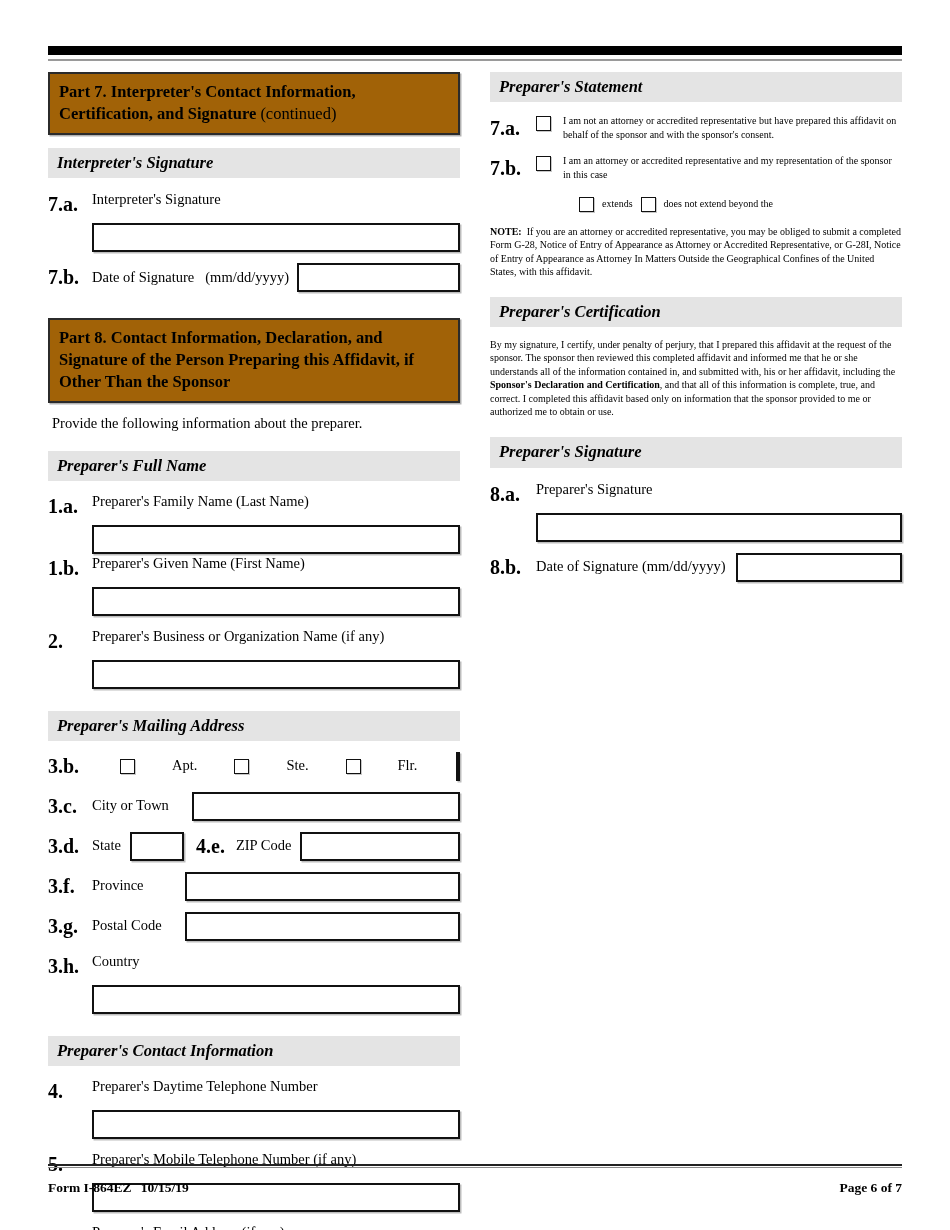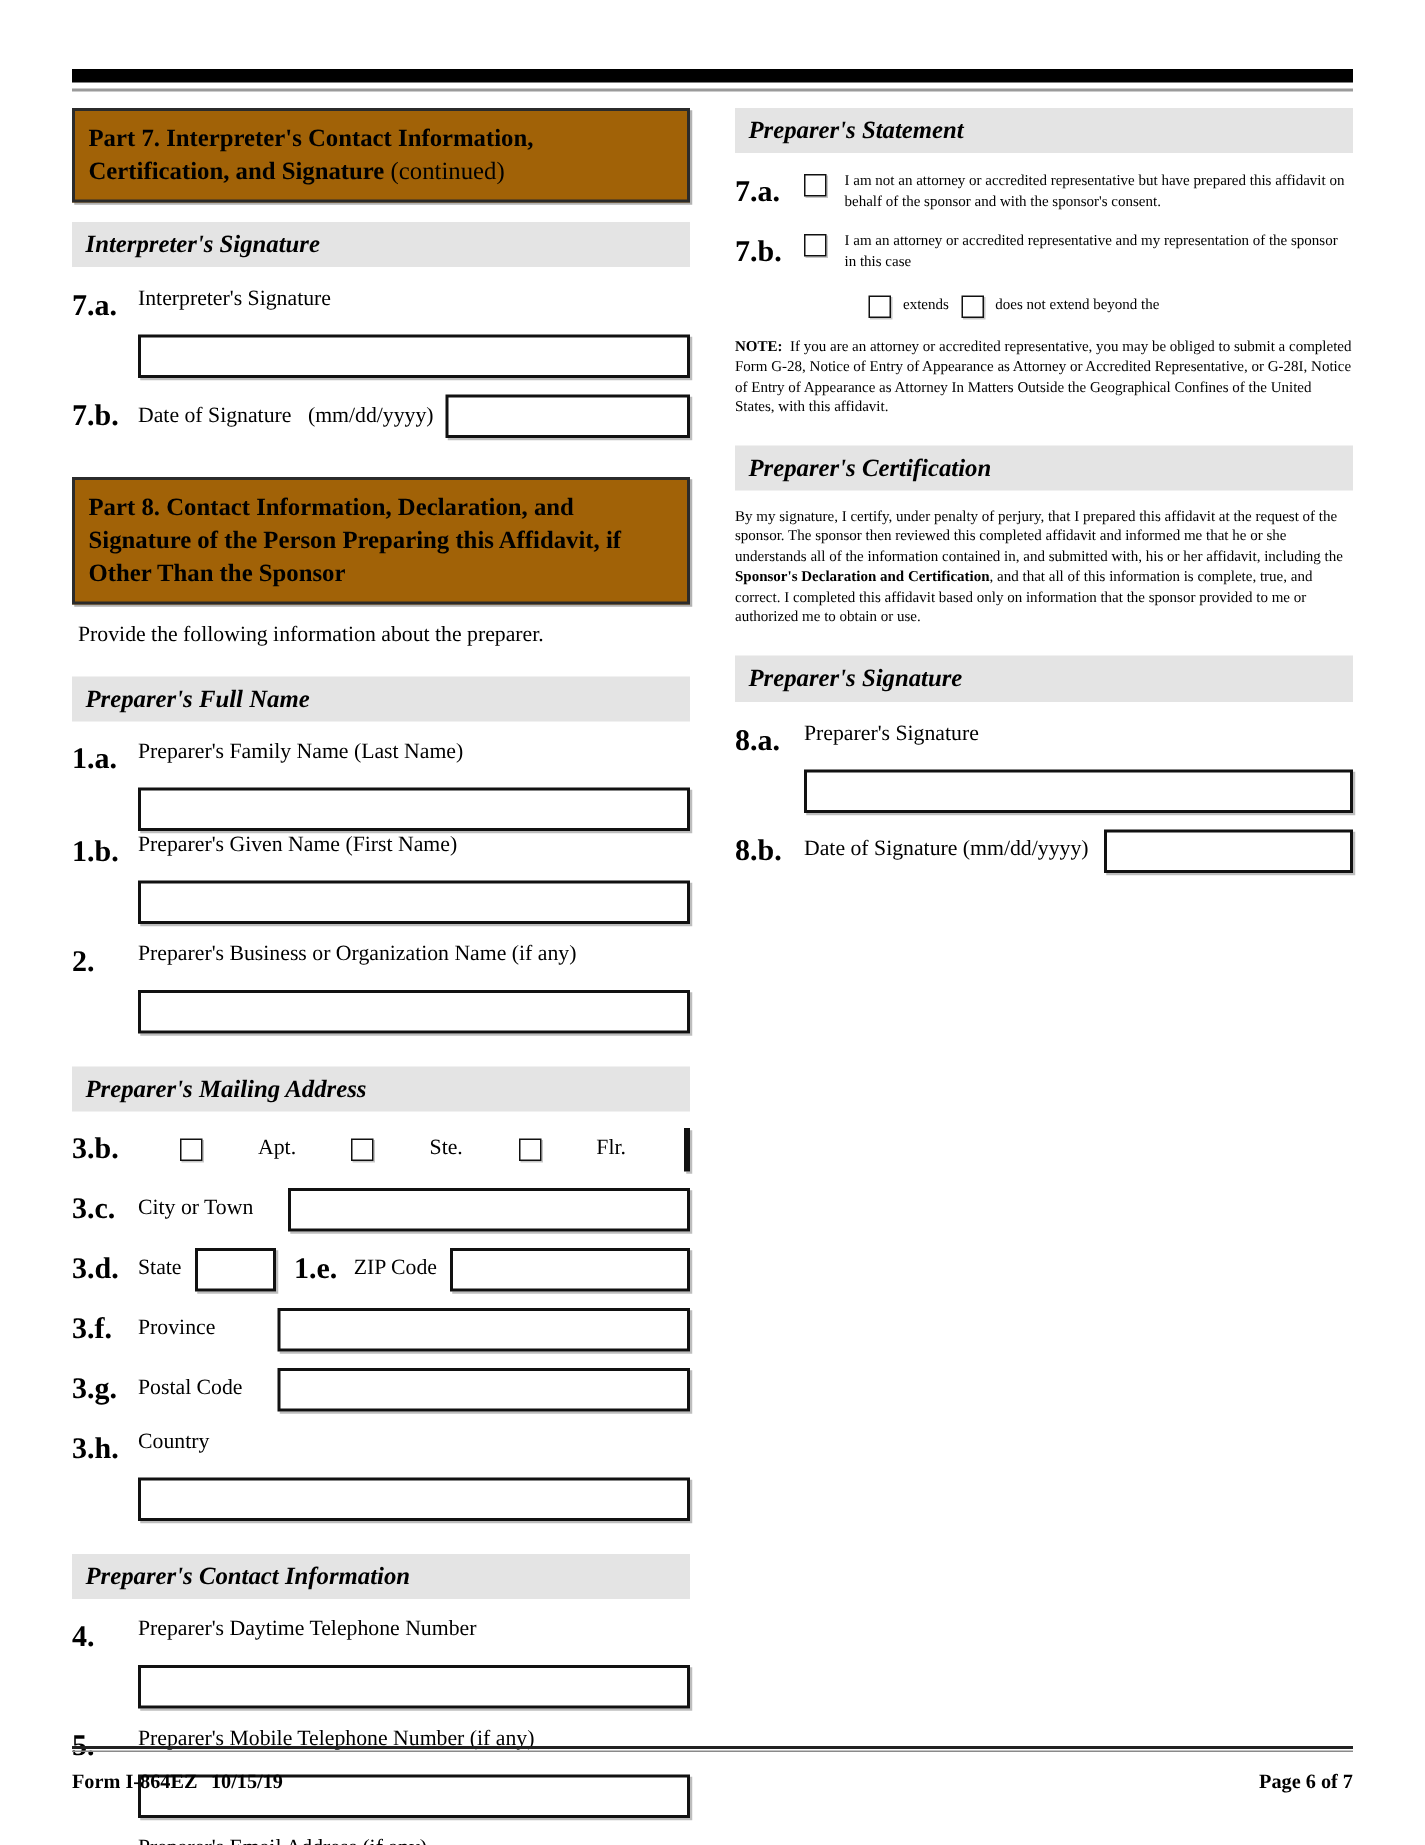--- a/index.html
+++ b/index.html
@@ -216,21 +216,21 @@
     <div class="row" style="margin-top:11px;align-items:center;">
       <div class="num w-left">3.c.</div>
       <div class="lbl" style="width:100px;">City or Town</div>
       <div class="box" style="flex:1 1 auto;"></div>
     </div>
 
     <div class="row" style="margin-top:11px;align-items:center;">
       <div class="num w-left">3.d.</div>
       <div class="lbl">State</div>
       <div class="box" style="width:54px;margin-left:9px;"></div>
-      <div class="num" style="margin-left:12px;">1.e.</div>
+      <div class="num" style="margin-left:12px;">4.e.</div>
       <div class="lbl" style="margin-left:11px;">ZIP Code</div>
       <div class="box" style="flex:1 1 auto;margin-left:9px;"></div>
     </div>
 
     <div class="row" style="margin-top:11px;align-items:center;">
       <div class="num w-left">3.f.</div>
       <div class="lbl" style="width:93px;">Province</div>
       <div class="box" style="flex:1 1 auto;"></div>
     </div>
 

